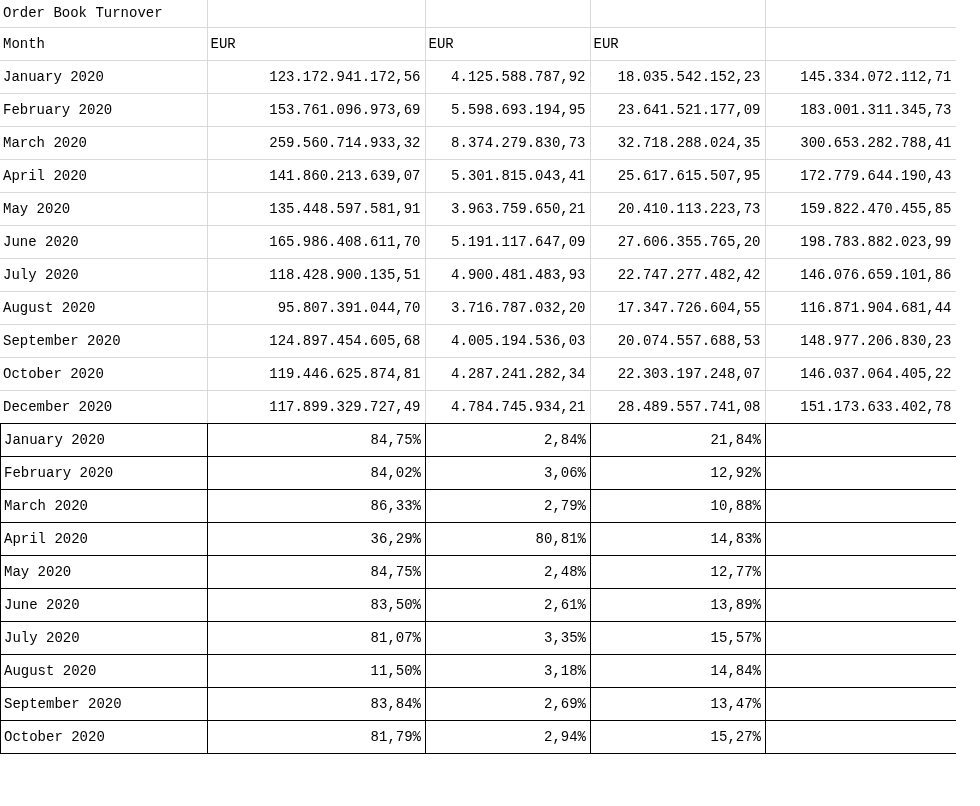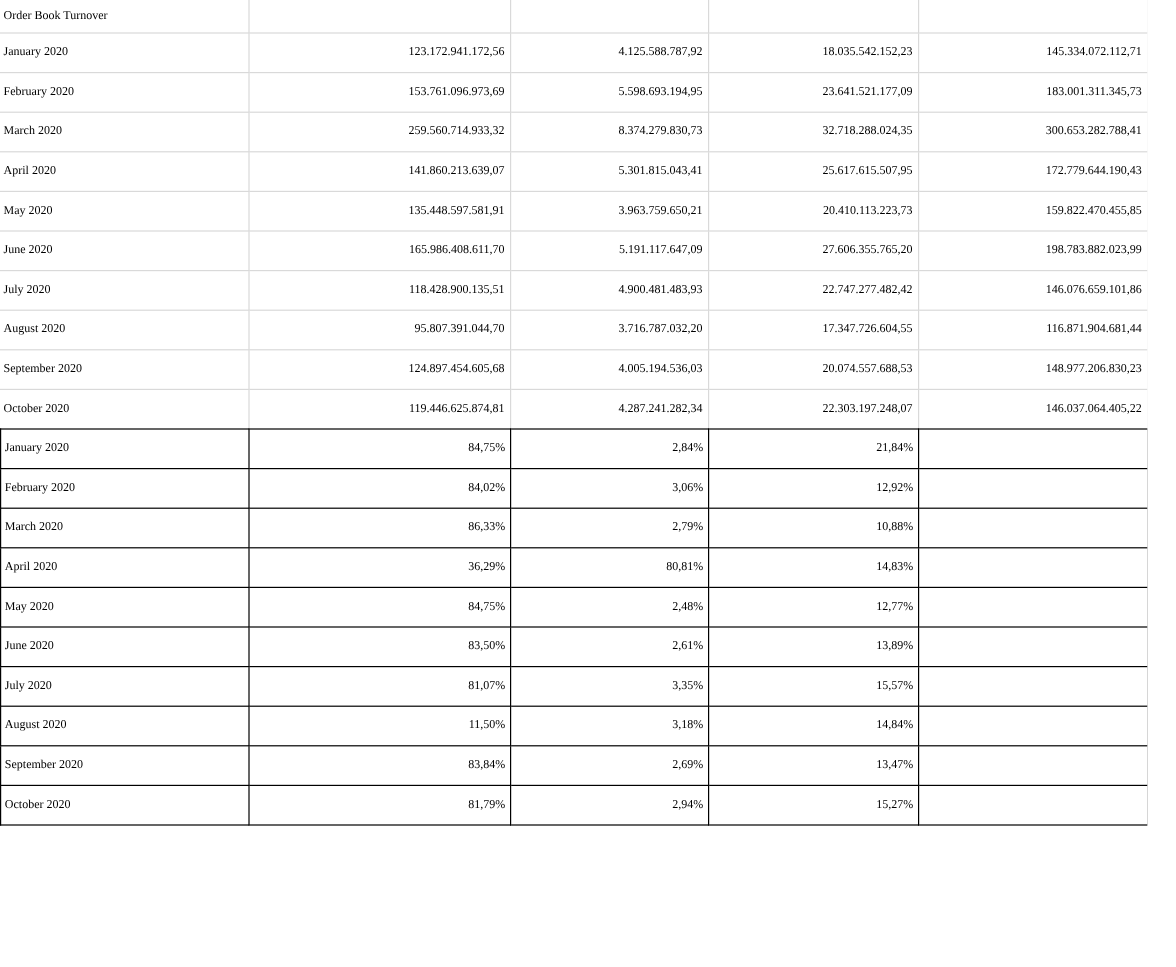--- a/index.html
+++ b/index.html
@@ -4,21 +4,21 @@
 <style>
   :root{
     --grid:#d9d9d9;
     --tbl:#000000;
     --txt:#000000;
     --bg:#ffffff;
   }
   html,body{margin:0;padding:0;background:var(--bg);}
   .sheet{
     width:956px;height:806px;overflow:hidden;background:var(--bg);
-    font-family:Liberation Serif, serif;font-size:10px;color:var(--txt);
+    font-family:Liberation Mono, monospace;font-size:14px;color:var(--txt);
     position:relative;
   }
   table{border-collapse:collapse;table-layout:fixed;width:980px;}
   td{
     height:29px;
     padding:1px 4px 2px 3px;
     vertical-align:middle;
     white-space:nowrap;
     overflow:visible;
     border-right:1px solid var(--grid);
@@ -53,20 +53,28 @@
     </colgroup>
     <tbody>
       <tr class="title-row">
         <td class="txt">Order Book Turnover</td>
         <td></td>
         <td></td>
         <td></td>
         <td></td>
         <td></td>
       </tr>
+      <tr>
+        <td class="txt">Month</td>
+        <td class="txt">EUR</td>
+        <td class="txt">EUR</td>
+        <td class="txt">EUR</td>
+        <td></td>
+        <td></td>
+      </tr>
     </tbody>
     <tbody id="eur-rows">
         <tr>
           <td class="txt">January 2020</td>
           <td class="num">123.172.941.172,56</td>
           <td class="num">4.125.588.787,92</td>
           <td class="num">18.035.542.152,23</td>
           <td class="num">145.334.072.112,71</td>
           <td class="stub"></td>
         </tr>
@@ -133,20 +141,28 @@
           <td class="num">20.074.557.688,53</td>
           <td class="num">148.977.206.830,23</td>
           <td class="stub"></td>
         </tr>
         <tr>
           <td class="txt">October 2020</td>
           <td class="num">119.446.625.874,81</td>
           <td class="num">4.287.241.282,34</td>
           <td class="num">22.303.197.248,07</td>
           <td class="num">146.037.064.405,22</td>
+          <td class="stub"></td>
+        </tr>
+        <tr>
+          <td class="txt">December 2020</td>
+          <td class="num">117.899.329.727,49</td>
+          <td class="num">4.784.745.934,21</td>
+          <td class="num">28.489.557.741,08</td>
+          <td class="num">151.173.633.402,78</td>
           <td class="stub"></td>
         </tr>
       </tbody>
   </table>
 
   <table class="grid pct">
     <colgroup>
       <col style="width:207px">
         <col style="width:218px">
         <col style="width:165px">

